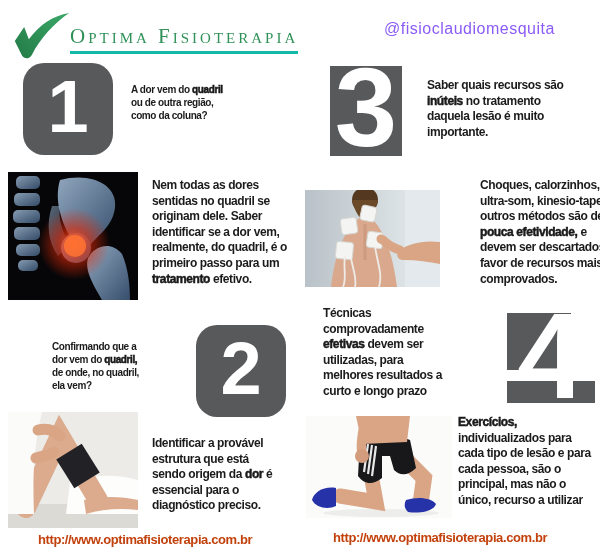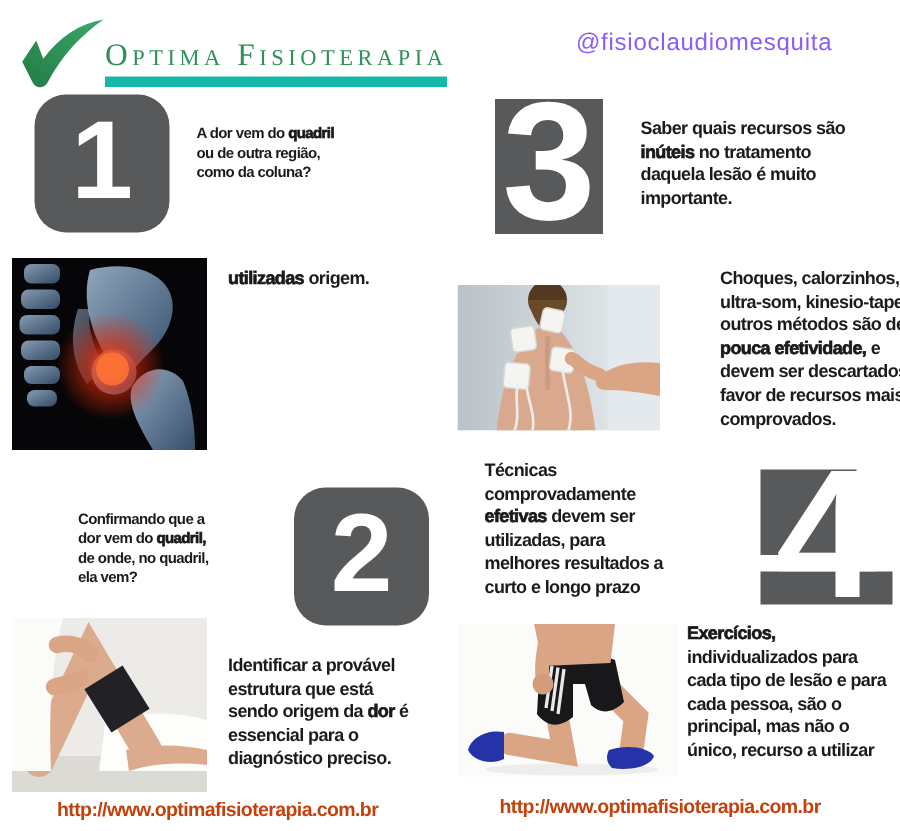--- a/index.html
+++ b/index.html
@@ -6,21 +6,21 @@
   .canvas{
     position:relative;width:600px;height:554px;overflow:hidden;background:#fff;
     font-family:"Liberation Sans",sans-serif;color:#1b1b1b;
   }
   .abs{position:absolute;}
 
   
   .brand-name{
     font-family:"Liberation Serif",serif;font-variant:small-caps;
     color:#2f9158;font-size:21px;letter-spacing:3px;font-weight:500;
-    border-bottom:7px solid #14b8a6;padding-bottom:2px;white-space:nowrap;
+    border-bottom:3px solid #14b8a6;padding-bottom:2px;white-space:nowrap;
   }
   .handle{font-size:16px;letter-spacing:.5px;color:#8b5cf6;white-space:nowrap;}
 
   
   .tile{
     background:#58595b;border-radius:21px;color:#fff;
     display:flex;align-items:center;justify-content:center;font-weight:700;
   }
   .tile span{font-size:74px;line-height:1;margin-top:-4px;}
   .numrect{
@@ -96,21 +96,27 @@
         <rect x="10" y="88" width="20" height="11" rx="5"></rect>
       </g>
       <path d="M52 8 C82 0 110 12 107 36 C104 56 90 62 80 76 L64 68 C53 50 46 28 52 8 Z" fill="url(#hbone)" opacity="0.85"></path>
       <path d="M44 34 C38 52 40 70 50 84 L62 72 C54 60 50 46 52 34 Z" fill="url(#hbone)" opacity="0.5"></path>
       <path d="M80 86 C88 72 104 70 114 82 C120 96 122 112 122 128 L94 128 C86 114 76 98 80 86 Z" fill="url(#hbone)" opacity="0.85"></path>
       <circle cx="68" cy="76" r="15" fill="url(#hbone)"></circle>
       <circle cx="66" cy="72" r="36" fill="url(#hglow)"></circle>
       <circle cx="67" cy="74" r="11" fill="#ff7435" opacity="0.85"></circle>
     </svg>
   </div>
-  <div class="abs txt" style="left:152px;top:178px;width:168px;"><span class="xb">utilizadas</span><span> origem.</span></div>
+  <div class="abs txt" style="left:152px;top:178px;width:168px;"><span>Nem todas as dores
+sentidas no quadril se
+originam dele. Saber
+identificar se a dor vem,
+realmente, do quadril, é o
+primeiro passo para um
+</span><span class="xb">tratamento</span><span> efetivo.</span></div>
 
   <div class="abs numrect" style="left:330px;top:66px;width:72px;height:90px;">
     <span>3</span>
   </div>
   <div class="abs txt" style="left:427px;top:78px;width:170px;"><span>Saber quais recursos são
 </span><span class="xb">inúteis</span><span> no tratamento
 daquela lesão é muito
 importante.</span></div>
 
   <div class="abs" style="left:305px;top:190px;width:135px;height:97px;">

